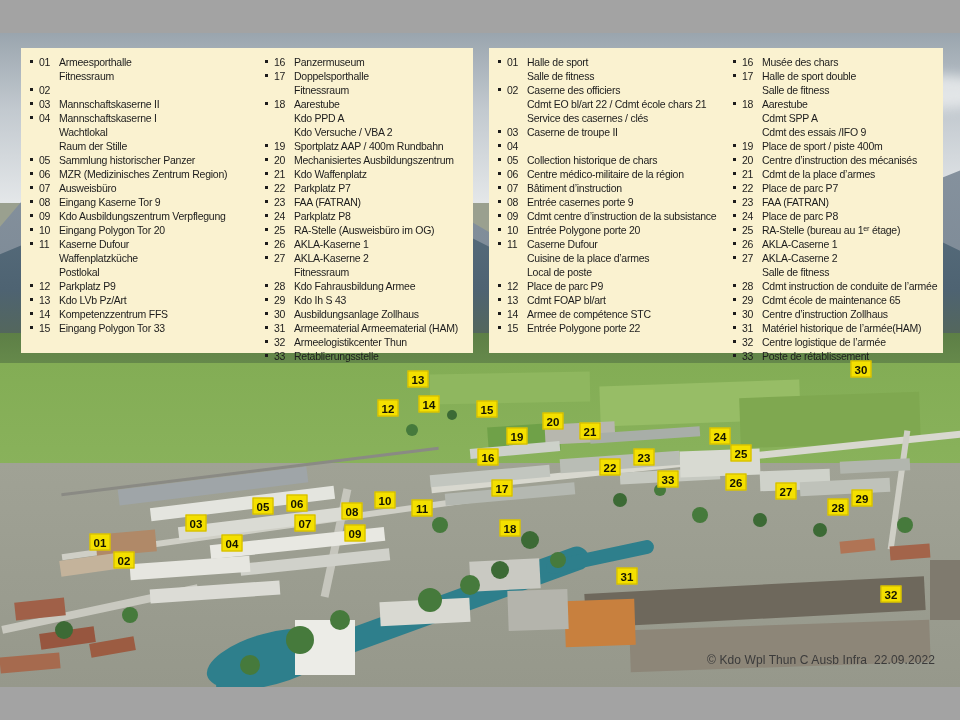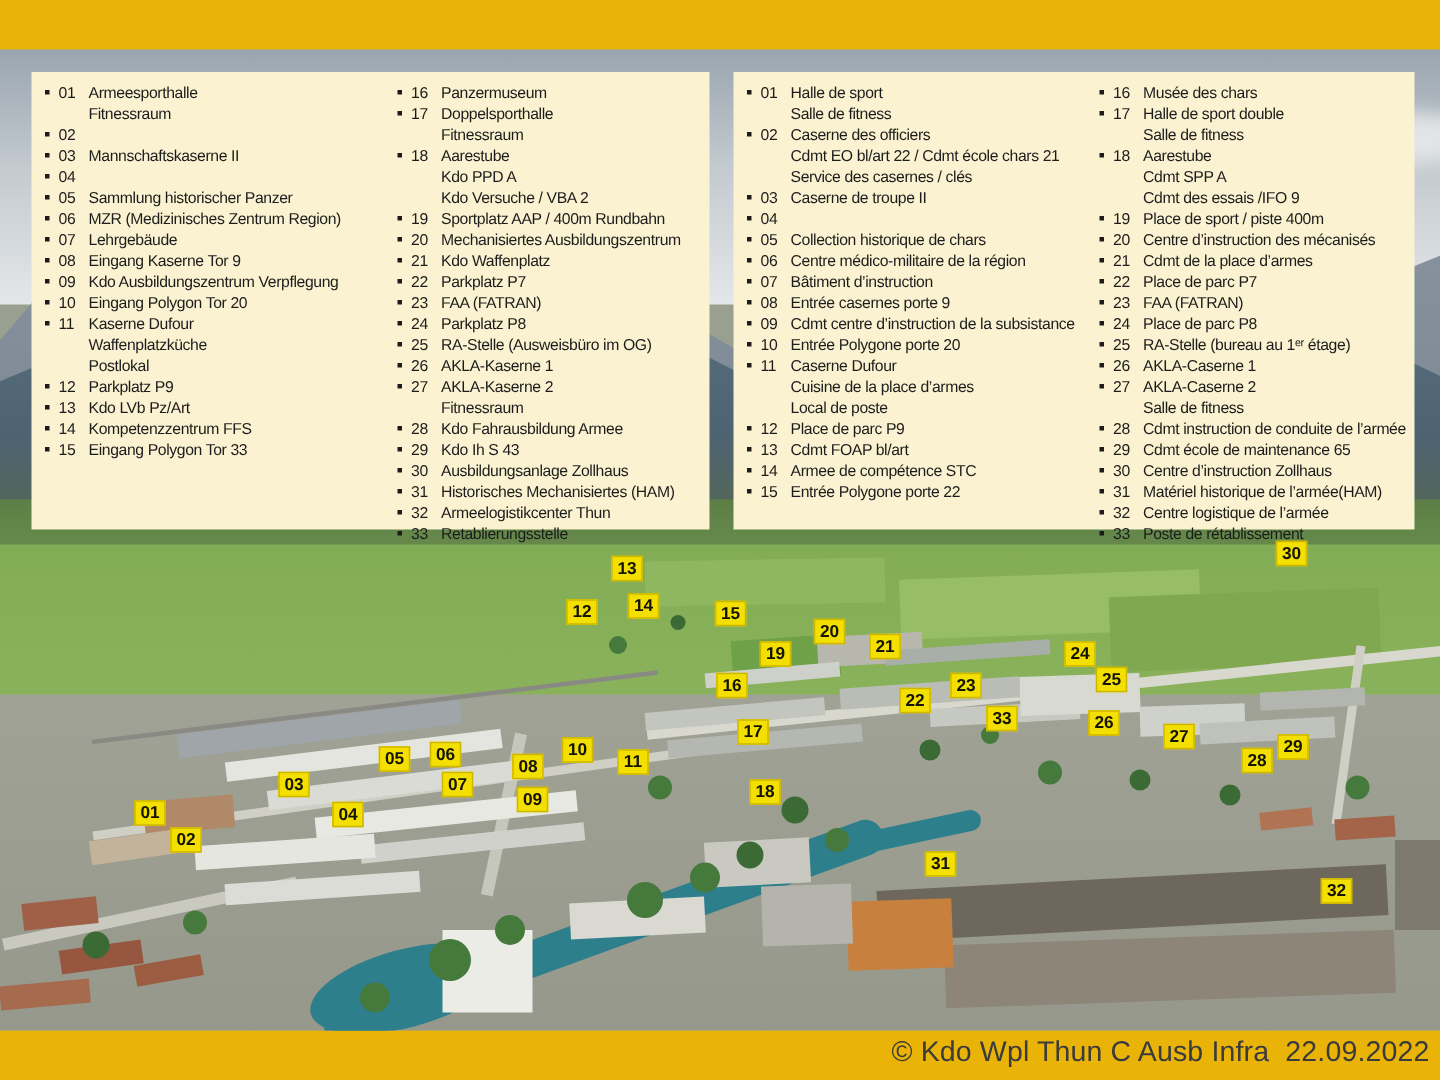--- a/index.html
+++ b/index.html
@@ -1,16 +1,16 @@
 <!DOCTYPE html>
 <html><head>
 <meta charset="utf-8">
 <style>
   html,body{margin:0;padding:0;background:#ffffff;}
-  .stage{position:relative;width:960px;height:720px;background:#eab308;overflow:hidden;
+  .stage{position:relative;width:960px;height:720px;background:#a3a3a3;overflow:hidden;
          font-family:"Liberation Sans",sans-serif;}
   
   .photo{position:absolute;left:0;top:33px;width:960px;height:654px;overflow:hidden;background:#9aa08f;}
   .layer{position:absolute;left:0;width:100%;}
   .sky{top:0;height:170px;background:linear-gradient(180deg,#9aa5ae 0%,#c2c9cf 45%,#e4e7e9 100%);}
   .cloud{position:absolute;border-radius:50%;filter:blur(6px);opacity:.8;}
   .mtn-far{top:70px;height:225px;background:linear-gradient(180deg,#8995a1,#7b8894);
     clip-path:polygon(0 55%,5% 30%,12% 48%,20% 22%,30% 52%,40% 30%,52% 60%,63% 28%,74% 50%,85% 18%,93% 42%,100% 30%,100% 100%,0 100%);}
   .mtn-near{top:150px;height:178px;background:linear-gradient(180deg,#5a7080,#4e6372 60%,#57694f 100%);
     clip-path:polygon(0 40%,8% 22%,16% 45%,26% 15%,36% 48%,47% 25%,58% 55%,68% 20%,80% 45%,90% 12%,100% 38%,100% 100%,0 100%);}
@@ -30,22 +30,22 @@
   .bullet{width:9px;flex:none;position:relative;}
   .bullet::before{content:"";position:absolute;left:0;top:5px;width:3px;height:3px;background:#1c1c1c;}
   .num{width:20px;flex:none;}
   .lines{white-space:nowrap;}
   
   .marker{position:absolute;min-width:21px;height:17px;padding:0 2px;box-sizing:border-box;
           background:var(--marker-bg,#F4E000);border:1px solid #cdb600;color:#141400;
           font-size:11.5px;font-weight:700;display:flex;align-items:center;justify-content:center;
           transform:translate(-50%,-50%);z-index:5;}
   
-  .copyright{position:absolute;top:653px;right:7px;z-index:5;font-size:19px;color:#3b3b3b;
-             white-space:pre;letter-spacing:0.1px;margin-top:38px;}
+  .copyright{position:absolute;top:653px;right:25px;z-index:5;font-size:12px;color:#3b3b3b;
+             white-space:pre;letter-spacing:0.1px;}
 </style>
 </head>
 <body>
 
 <div class="stage" style="--legend-bg: #FAF2D0; --marker-bg: #F4E000;">
 
   <div class="photo">
     <div class="layer sky"></div>
     <div class="cloud" style="left:520px;top:40px;width:160px;height:36px;background:#e9ecee;"></div>
     <div class="cloud" style="left:700px;top:70px;width:220px;height:40px;background:#dde2e6;"></div>
@@ -143,40 +143,45 @@
         <div class="item">
           <span class="bullet"></span>
           <span class="num">03</span>
           <div class="lines">
             <div>Mannschaftskaserne II</div>
           </div>
         </div>
         <div class="item">
           <span class="bullet"></span>
           <span class="num">04</span>
+          <div class="lines">
+            <div>Mannschaftskaserne I</div>
+            <div>Wachtlokal</div>
+            <div>Raum der Stille</div>
+          </div>
         </div>
         <div class="item">
           <span class="bullet"></span>
           <span class="num">05</span>
           <div class="lines">
             <div>Sammlung historischer Panzer</div>
           </div>
         </div>
         <div class="item">
           <span class="bullet"></span>
           <span class="num">06</span>
           <div class="lines">
             <div>MZR (Medizinisches Zentrum Region)</div>
           </div>
         </div>
         <div class="item">
           <span class="bullet"></span>
           <span class="num">07</span>
           <div class="lines">
-            <div>Lehrgebäude</div>
+            <div>Ausweisbüro</div>
           </div>
         </div>
         <div class="item">
           <span class="bullet"></span>
           <span class="num">08</span>
           <div class="lines">
             <div>Eingang Kaserne Tor 9</div>
           </div>
         </div>
         <div class="item">
@@ -338,21 +343,21 @@
           <span class="bullet"></span>
           <span class="num">30</span>
           <div class="lines">
             <div>Ausbildungsanlage Zollhaus</div>
           </div>
         </div>
         <div class="item">
           <span class="bullet"></span>
           <span class="num">31</span>
           <div class="lines">
-            <div>Historisches Mechanisiertes (HAM)</div>
+            <div>Armeematerial Armeematerial (HAM)</div>
           </div>
         </div>
         <div class="item">
           <span class="bullet"></span>
           <span class="num">32</span>
           <div class="lines">
             <div>Armeelogistikcenter Thun</div>
           </div>
         </div>
         <div class="item">

